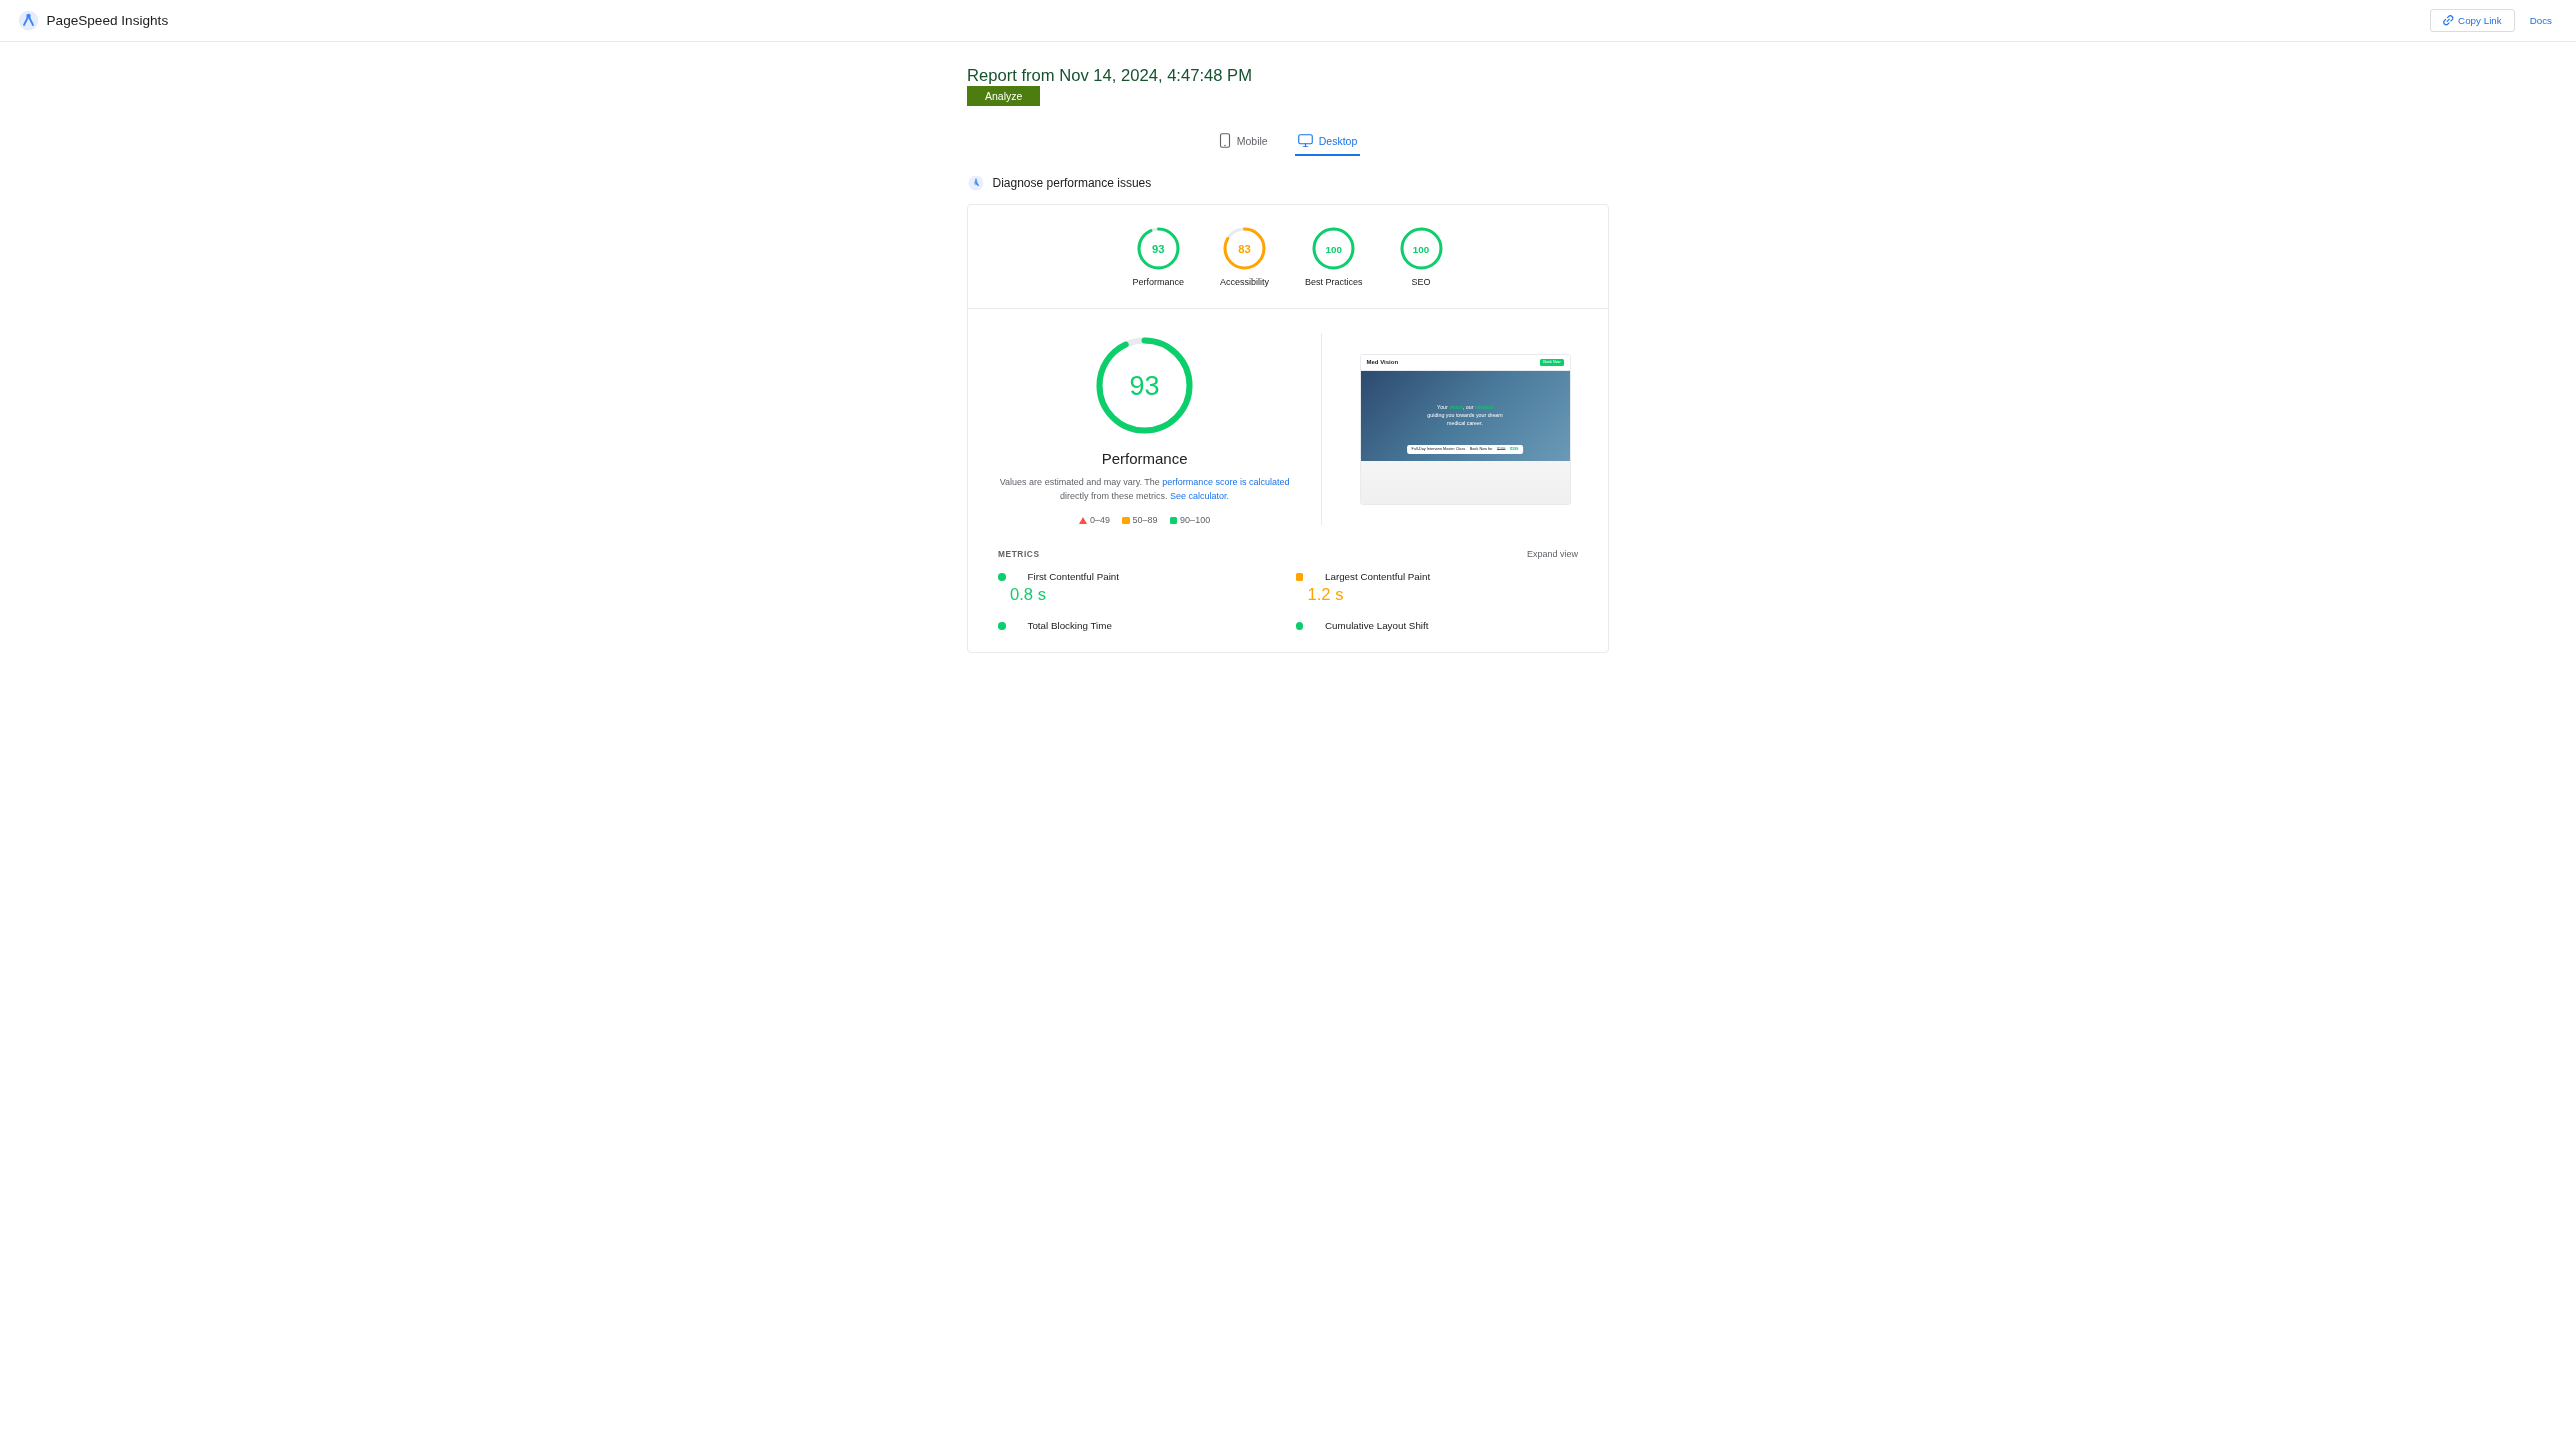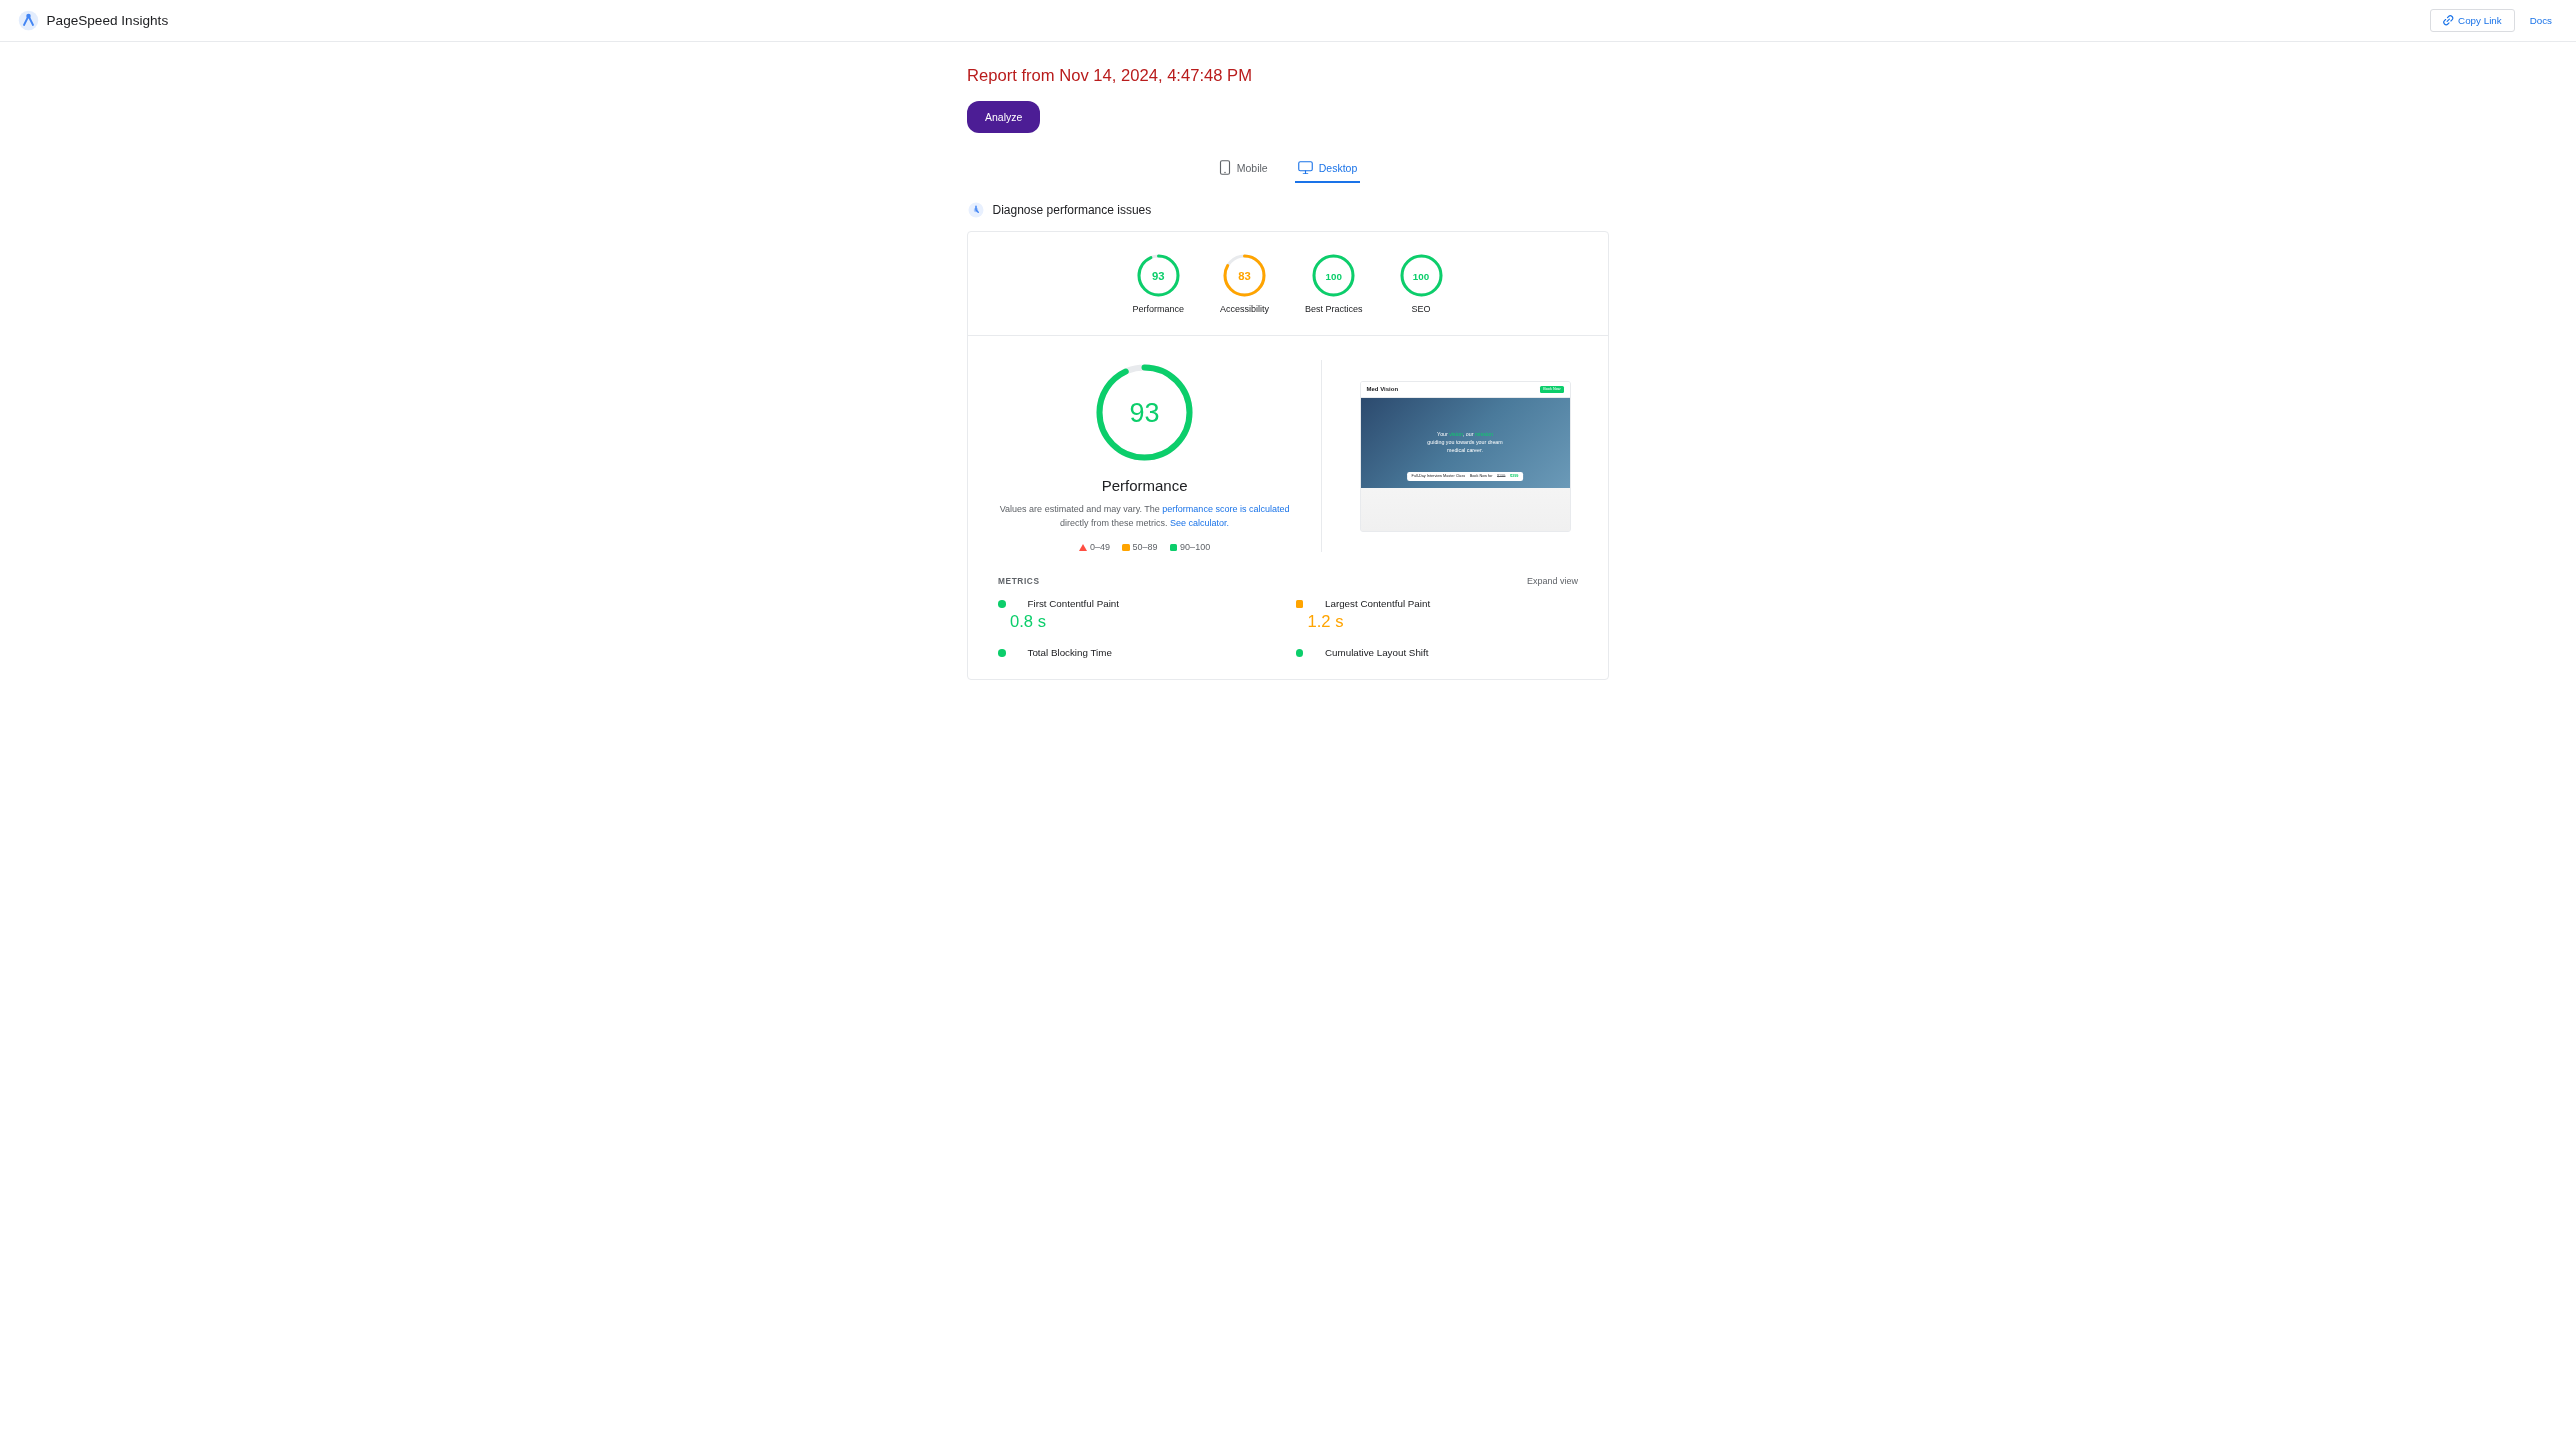--- a/index.html
+++ b/index.html
@@ -65,45 +65,44 @@
     
     .main {
       max-width: 678px;
       margin: 0 auto;
       padding: 24px 18px;
     }
 
     .report-title {
       font-size: 16.6px;
       font-weight: 400;
-      color: #b91c1c;
-      margin-bottom: 15px;
+      color: #14532d;
     }
 
     
     .url-row {
       display: flex;
       gap: 6px;
       margin-bottom: 21px;
     }
     .url-input {
       flex: 1;
       padding: 7.5px 10.5px;
       border: 0.8px solid #dadce0;
       border-radius: 3px;
       font-size: 10.5px;
       color: #202124;
       outline: none;
     }
     .analyze-btn {
-      padding: 10px 18px;
-      background: #4c1d95;
+      padding: 4px 18px;
+      background: #4d7c0f;
       color: #fff;
       border: none;
-      border-radius: 12px;
+      border-radius: 0;
       font-size: 10.5px;
       font-weight: 500;
       cursor: pointer;
     }
 
     
     .device-tabs {
       display: flex;
       justify-content: center;
       gap: 24px;

